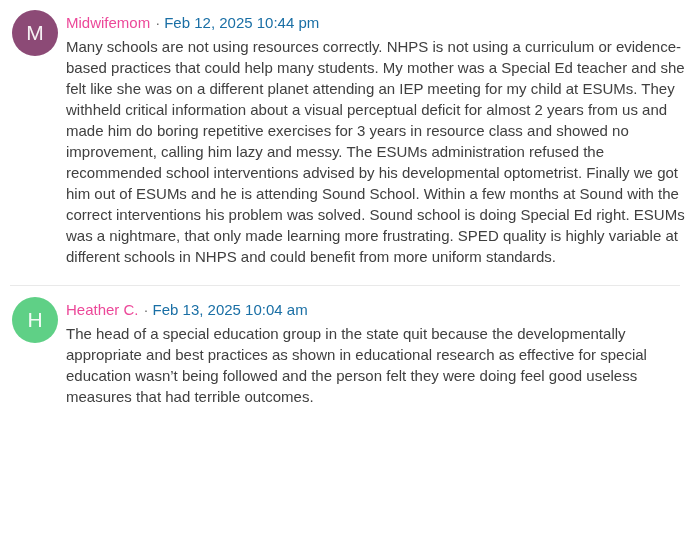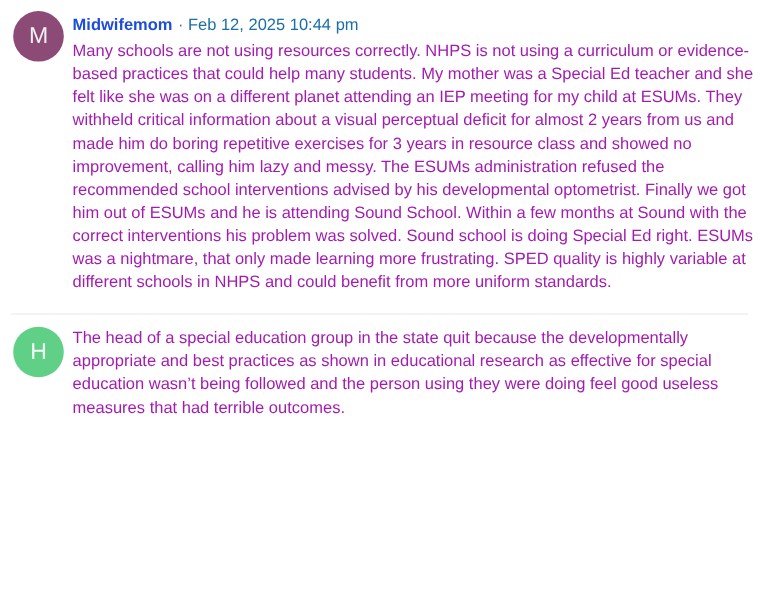--- a/index.html
+++ b/index.html
@@ -43,36 +43,36 @@
     margin-left: 8px;
     width: 627px;
   }
   .meta {
     font-size: 15px;
     line-height: 21px;
     margin: 2px 0 3px 0;
     white-space: nowrap;
   }
   .author {
-    font-weight: bold;
-    color: #1d4ed8;
+    font-weight: normal;
+    color: #ec4899;
   }
   .sep {
     color: #6f6f6f;
     padding: 0 4px 0 5px;
   }
   .timestamp {
     text-decoration: none;
     cursor: pointer;
   }
   .body p {
     margin: 0;
     font-size: 15px;
     line-height: 21px;
-    color: #a21caf;
+    color: #404040;
   }
   .divider {
     border: none;
     border-top: 1px solid #e9e9e9;
     margin: 18px 0 11px -2px;
     width: 670px;
   }
 </style>
 </head>
 <body>
@@ -94,20 +94,23 @@
       </div>
     </article>
 
     <hr class="divider" style="border-top-color: rgb(233, 233, 233);">
 
     <article class="comment">
       <div class="avatar" style="background-color: rgb(95, 208, 134);">
         <span class="avatar-letter">H</span>
       </div>
       <div class="content">
+        <header class="meta">
+          <span class="author">Heather C.</span><span class="sep">·</span><a class="timestamp" style="color: rgb(26, 111, 165);">Feb 13, 2025 10:04 am</a>
+        </header>
         <div class="body">
-          <p>The head of a special education group in the state quit because the developmentally appropriate and best practices as shown in educational research as effective for special education wasn’t be­ing followed and the person using they were doing feel good useless measures that had terrible outcomes.</p>
+          <p>The head of a special education group in the state quit because the developmentally appropriate and best practices as shown in educational research as effective for special education wasn’t be­ing followed and the person felt they were doing feel good useless measures that had terrible outcomes.</p>
         </div>
       </div>
     </article>
 
   </div>
 </div>
 
 </body></html>

